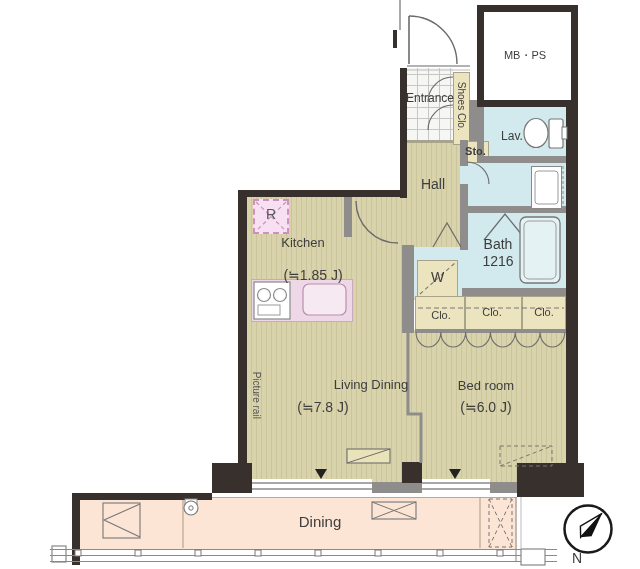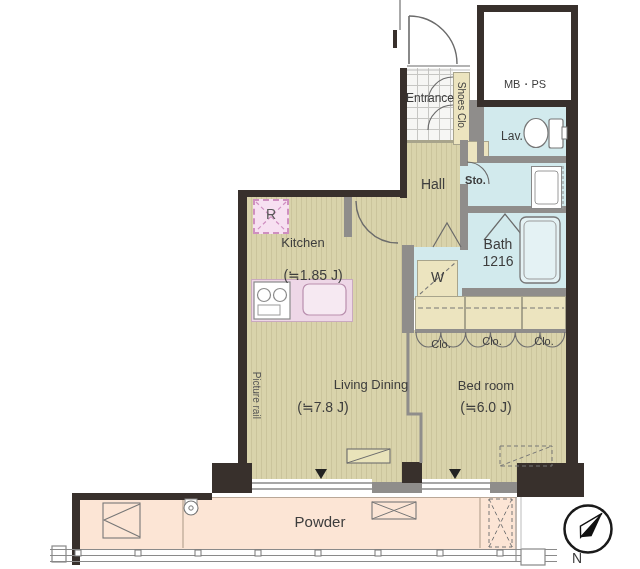--- a/index.html
+++ b/index.html
@@ -13,21 +13,21 @@
   .wallg{background:#8f8d8b;}
   .white{background:#ffffff;}
   .tile{background-color:#f6f6f4;
         background-image:repeating-linear-gradient(0deg,transparent 0 10px,#c6c6c3 10px 11px),
                          repeating-linear-gradient(90deg,transparent 0 10px,#c6c6c3 10px 11px);}
   .balc{background:#fce5d5;}
   .pink{background:#eed7e7;border:1px solid #c9a9bf;box-sizing:border-box;}
   .rbox{background:#f7e0f1;border:2px dashed #cf8fc0;box-sizing:border-box;}
   .lbl{position:absolute;text-align:center;line-height:1.05;white-space:nowrap;}
   .s17{font-size:13px;} .s14{font-size:14px;}
-  .s12{font-size:12px;} .s11{font-size:11px;margin-top:29px;} .s10{font-size:10px;} .s15{font-size:15px;}
+  .s12{font-size:12px;} .s11{font-size:11px;} .s10{font-size:10px;} .s15{font-size:15px;}
   .rot90{transform:rotate(90deg);transform-origin:center center;}
   svg.overlay{position:absolute;left:0;top:0;pointer-events:none;}
 </style>
 </head>
 <body>
 
 <div id="plan">
 
   <div class="abs floor" style="left:247px;top:197px;width:160px;height:285px;"></div>
   <div class="abs floor" style="left:407px;top:140px;width:60px;height:160px;"></div>
@@ -197,17 +197,17 @@
   <div class="lbl s11" style="left:423px;top:310px;width:36px;">Clo.</div>
   <div class="lbl s11" style="left:474px;top:307px;width:36px;">Clo.</div>
   <div class="lbl s11" style="left:526px;top:307px;width:36px;">Clo.</div>
   <div class="lbl s17" style="left:258px;top:236px;width:90px;">Kitchen</div>
   <div class="lbl s14" style="left:260px;top:255px;width:106px;margin-top:13px;">(≒1.85 J)</div>
   <div class="lbl s17" style="left:248px;top:378px;width:150px;margin-left:48px;">Living Dining</div>
   <div class="lbl s14" style="left:258px;top:400px;width:130px;">(≒7.8 J)</div>
   <div class="lbl s17" style="left:421px;top:379px;width:130px;">Bed room</div>
   <div class="lbl s14" style="left:426px;top:400px;width:120px;">(≒6.0 J)</div>
   <div class="lbl s10 rot90" style="left:221px;top:390px;width:70px;color:#555;">Picture rail</div>
-  <div class="lbl s15" style="left:278px;top:514px;width:84px;">Powder</div>
+  <div class="lbl s15" style="left:278px;top:514px;width:84px;">Dining</div>
   <div class="lbl s14" style="left:253px;top:207px;width:36px;color:#5a5a5a;">R</div>
   <div class="lbl s14" style="left:568px;top:551px;width:18px;">N</div>
 
 </div>
 
 </body></html>

